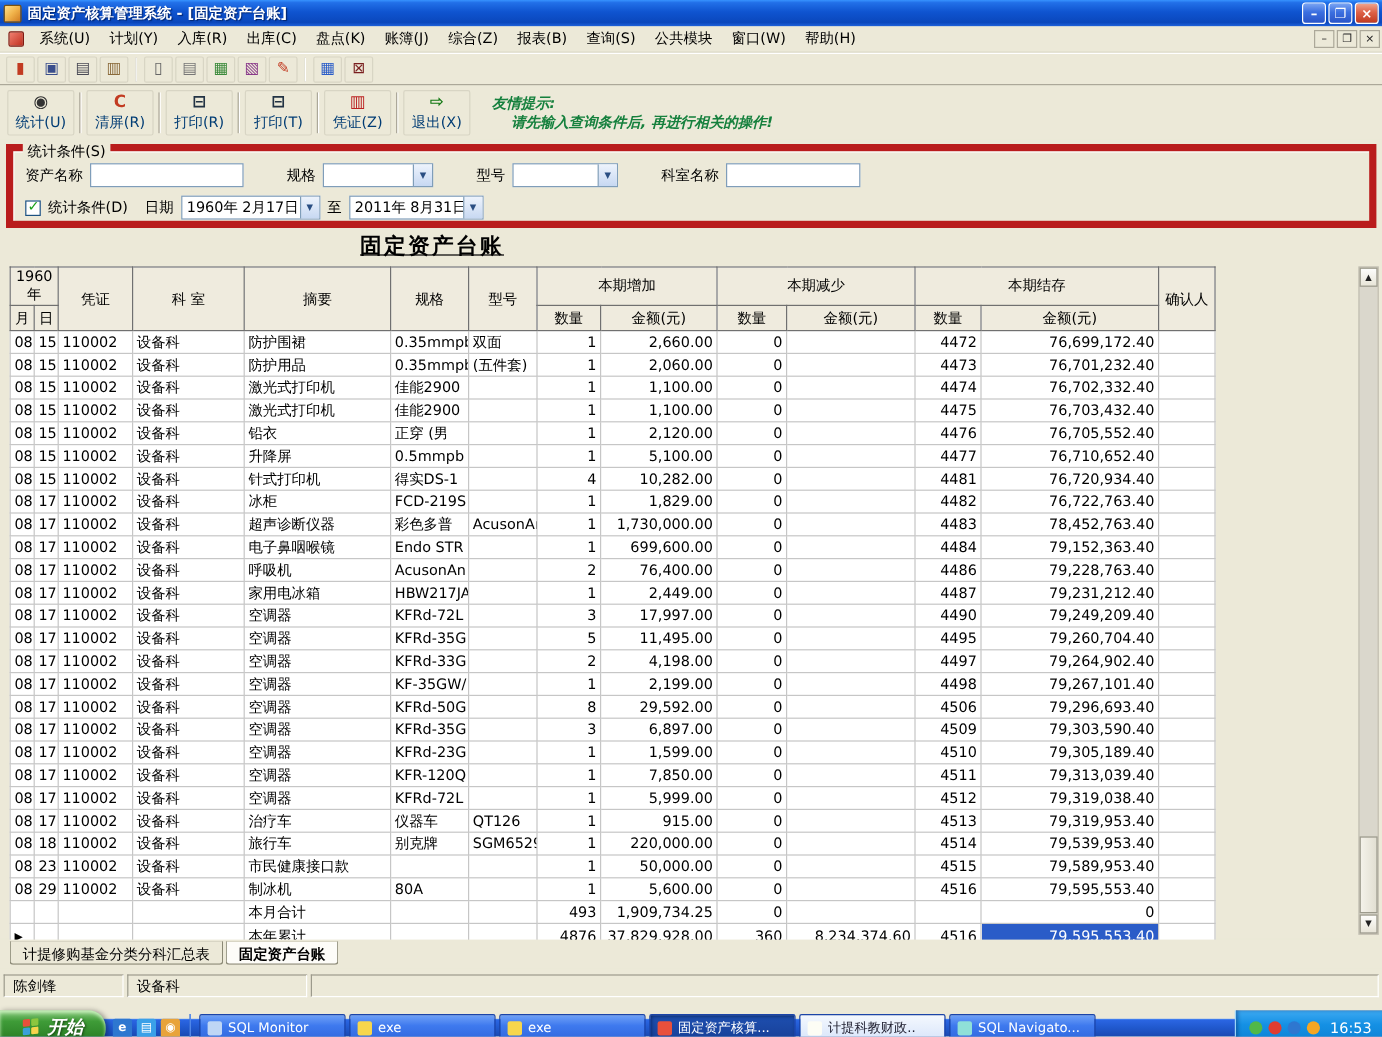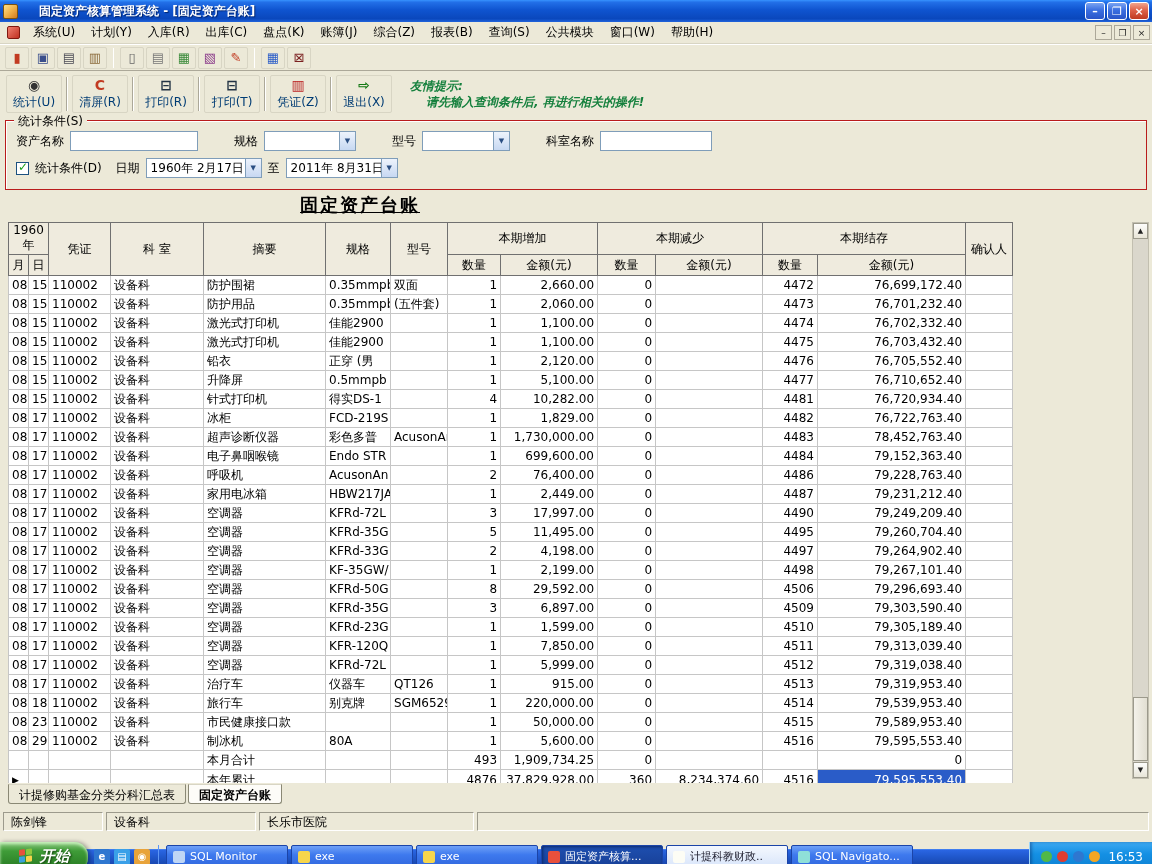--- a/index.html
+++ b/index.html
@@ -4,21 +4,21 @@
 <style>
 *{margin:0;padding:0;box-sizing:border-box;font-family:"DejaVu Sans","Liberation Sans",sans-serif;}
 html,body{width:1152px;height:864px;overflow:hidden;background:#ECE9D8;}
 .screen{position:relative;width:1152px;height:864px;background:#ECE9D8;font-size:12px;color:#000;overflow:hidden;}
 
 
 .titlebar{position:absolute;top:0;left:0;right:0;height:22px;display:flex;align-items:center;padding:0 3px;
  background:linear-gradient(180deg,#3793FF 0%,#2270E8 10%,#0F54D0 45%,#0A47BC 85%,#2063DC 100%);}
 .app-ico{width:15px;height:15px;flex:none;border:1px solid #7a5210;border-radius:2px;
  background:linear-gradient(135deg,#FFE08A 0%,#F0B24A 50%,#D07A20 100%);}
-.title-text{color:#fff;font-weight:bold;font-size:12px;margin-left:21px;flex:1;white-space:nowrap;text-shadow:1px 1px 1px #00236B;}
+.title-text{color:#fff;font-weight:bold;font-size:12px;margin-left:5px;flex:1;white-space:nowrap;text-shadow:1px 1px 1px #00236B;}
 .wbtn{width:20px;height:18px;margin-left:2px;display:flex;align-items:center;justify-content:center;color:#fff;font-size:11px;font-weight:bold;
  border:1px solid #fff;border-radius:3px;background:linear-gradient(180deg,#7AA4F2,#3B6FE0 45%,#2A55C8);cursor:pointer;}
 .wbtn.close{background:linear-gradient(180deg,#F0A58E,#DE6248 45%,#C03A20);}
 
 
 .menubar{position:absolute;top:22px;left:0;right:0;height:22px;background:#ECE9D8;display:flex;align-items:center;padding:0 2px;border-bottom:1px solid #D8D5C4;}
 .mdi-ico{width:13px;height:13px;margin:0 5px;border-radius:2px;background:linear-gradient(135deg,#F08070,#C03020);border:1px solid #801810;flex:none;}
 .menu-item{padding:3px 8px;cursor:default;white-space:nowrap;}
 .mdi-btns{margin-left:auto;display:flex;}
 .mdibtn{width:17px;height:15px;display:flex;align-items:center;justify-content:center;font-size:9px;color:#222;background:#ECE9D8;border:1px solid #ACA899;margin-left:2px;cursor:pointer;}
@@ -33,21 +33,21 @@
 .toolbar2{position:absolute;top:72px;left:0;right:0;height:44px;background:#ECE9D8;display:flex;align-items:center;padding:0 6px;}
 .tb2-btn{width:56px;height:38px;display:flex;flex-direction:column;align-items:center;justify-content:center;gap:2px;background:#ECE9D8;
  border:1px solid #D8D5C4;border-radius:2px;cursor:pointer;}
 .tb2-ic{font-size:14px;line-height:14px;font-weight:bold;}
 .tb2-lb{font-size:12px;color:#003C74;white-space:nowrap;}
 .tb2-sep{width:0;height:34px;border-left:1px solid #ACA899;border-right:1px solid #fff;margin:0 4px;flex:none;}
 .tip{margin-left:18px;color:#15803d;font-weight:bold;font-style:italic;font-size:12px;line-height:16px;}
 .tip .t2{margin-left:16px;}
 
 
-.querybox{position:absolute;top:120px;left:5px;right:5px;height:70px;border:1px solid #b91c1c;box-shadow:1px 1px 0 #FFF inset;}
+.querybox{position:absolute;top:120px;left:5px;right:5px;height:70px;border:6px solid #b91c1c;box-shadow:1px 1px 0 #FFF inset;}
 .qb-label{position:absolute;top:-8px;left:8px;background:#ECE9D8;padding:0 4px;}
 .qrow{display:flex;align-items:center;margin:10px 10px 0;gap:6px;}
 .qrow2{margin-top:7px;}
 .lab{white-space:nowrap;}
 .txt{height:20px;background:#fff;border:1px solid #7F9DB9;}
 .combo{height:20px;background:#fff;border:1px solid #7F9DB9;display:flex;align-items:center;cursor:default;}
 .combo-text{flex:1;padding-left:4px;white-space:nowrap;overflow:hidden;}
 .combo-btn{width:16px;height:100%;display:flex;align-items:center;justify-content:center;font-size:7px;color:#2A4E82;
  background:linear-gradient(180deg,#EDF3FC,#C7D8F2);border-left:1px solid #7F9DB9;cursor:pointer;}
 .cb{width:13px;height:13px;background:#fff;border:1px solid #1C5180;position:relative;flex:none;cursor:pointer;}
@@ -742,21 +742,20 @@
   </div>
 
   <div class="tabbar" id="view-tab-bar">
       <span class="tab">计提修购基金分类分科汇总表</span>
       <span class="tab active">固定资产台账</span>
     </div>
 
   <div class="statusbar" id="status-bar">
       <span class="spanel" style="width: 100px;">陈剑锋</span>
       <span class="spanel" style="width: 150px;">设备科</span>
-      <span class="spanel" style="width: 215px;">长乐市医院</span>
       <span class="spanel" style="flex: 1 1 0%;"></span>
     </div>
 
   <div class="taskbar">
     <div class="startbtn">
       <span class="flag">
           <i></i>
           <i></i>
           <i></i>
           <i></i>

